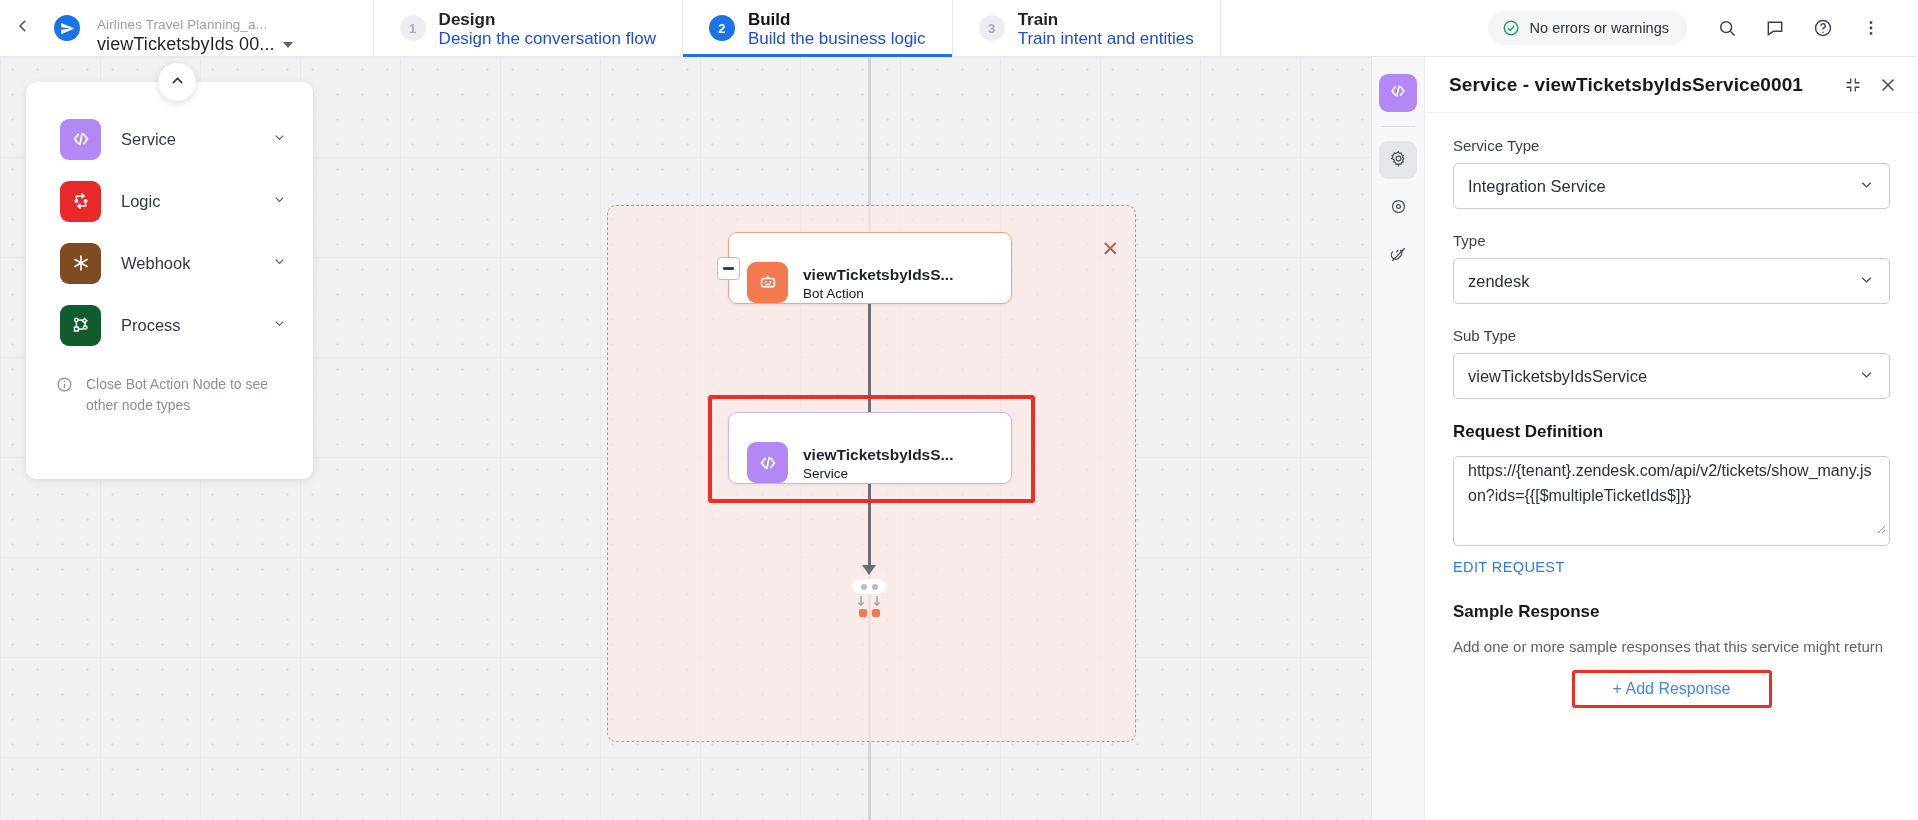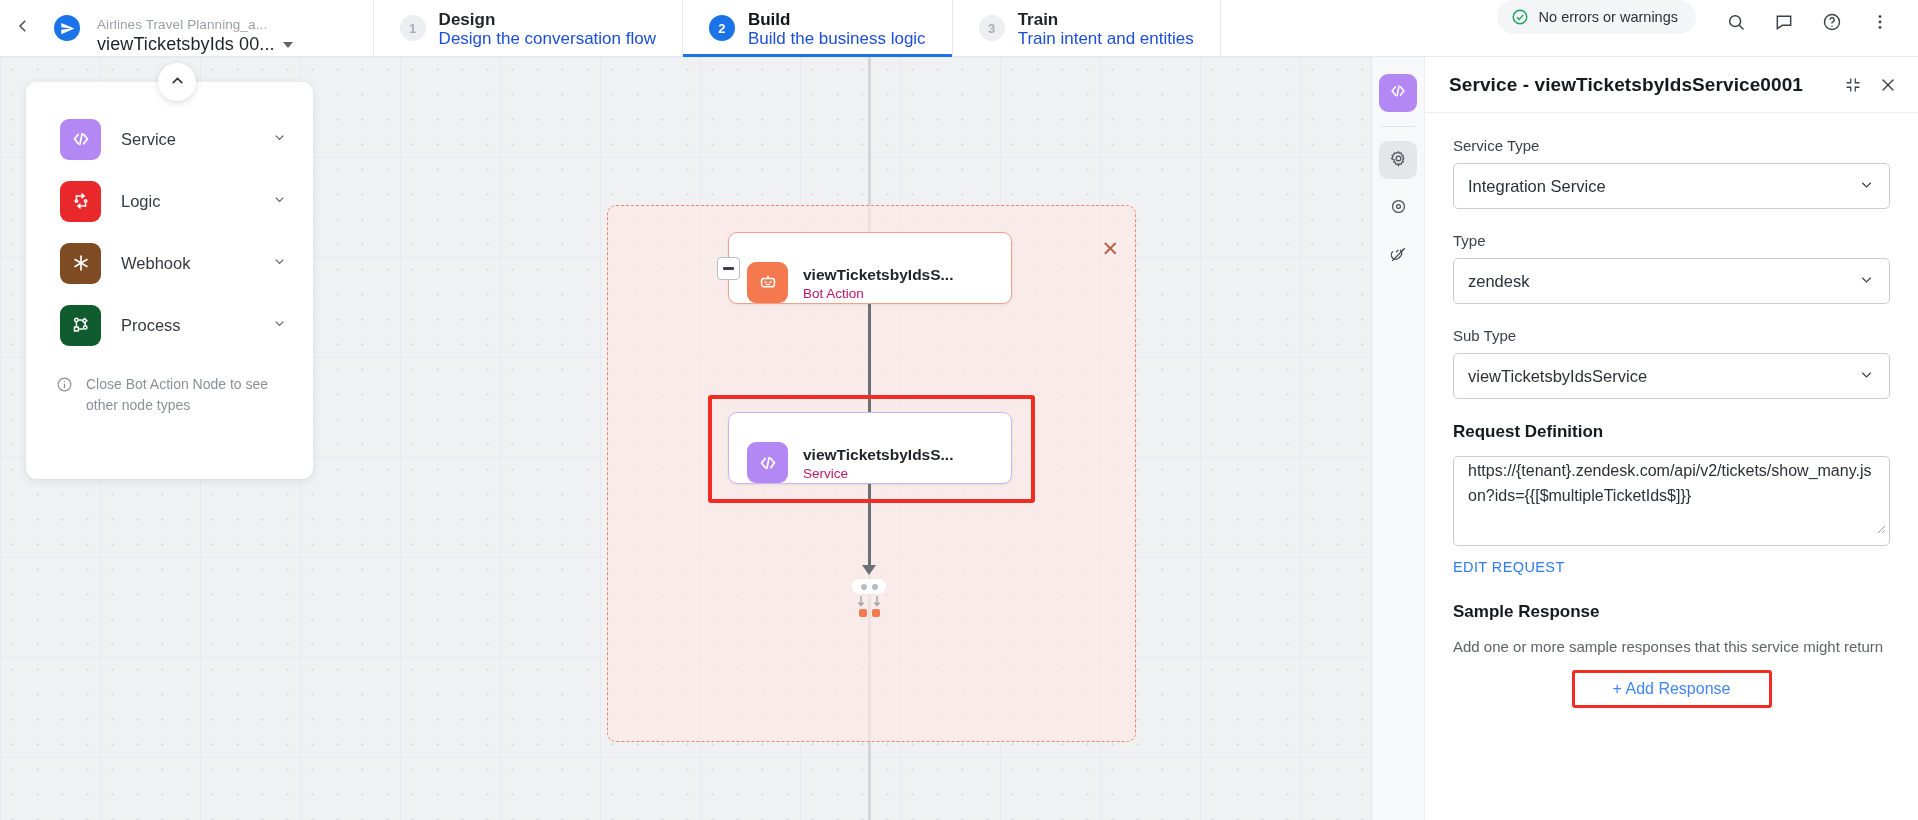--- a/index.html
+++ b/index.html
@@ -53,21 +53,21 @@
   .step.active .step-num { background: #1a73e8; color: #fff; }
   .step-tt { font-size: 17px; font-weight: bold; color: #1f2328; line-height: 21px; }
   .step.active .step-tt { color: #111418; }
   .step-ds { font-size: 17px; color: #1d4ed8; line-height: 18px; }
   .step.active::after {
     content: ""; position: absolute; left: 0; right: 0; bottom: -1px;
     height: 3px; background: #1a73e8;
   }
 
   .tb-right {
-    margin-left: auto; display: flex; align-items: flex-start; gap: 4px; padding-right: 16px;
+    margin-left: auto; display: flex; align-items: center; gap: 4px; padding-right: 25px;
   }
   .status-pill {
     display: flex; align-items: center; gap: 10px;
     background: #f4f5f7; border-radius: 20px; padding: 8px 18px 8px 14px;
     font-size: 14.5px; color: #2b3137; cursor: pointer; margin-right: 14px;
   }
   .ticon { width: 44px; height: 44px; display: flex; align-items: center; justify-content: center;
     border-radius: 50%; cursor: pointer; color: #3c4149; }
 
   
@@ -119,21 +119,21 @@
   }
   .node-ico {
     width: 41px; height: 41px; border-radius: 9px; flex: 0 0 41px;
     display: flex; align-items: center; justify-content: center; color: #fff;
   }
   .ico-bot { background: #f4794f; }
   .ico-service { background: #b388f5; }
   .node-txt { display: flex; flex-direction: column; justify-content: center; overflow: hidden; }
   .node-title { font-size: 15.5px; font-weight: bold; color: #1f2328; line-height: 20px;
     white-space: nowrap; }
-  .node-sub { font-size: 13.5px; color: #be185d; line-height: 18px; }
+  .node-sub { font-size: 13.5px; color: #0f172a; line-height: 18px; }
 
   .sel-ring {
     position: absolute; left: 708px; top: 338px; width: 327px; height: 108px;
     border: 4px solid #f02c23; border-radius: 3px; z-index: 7; pointer-events: none;
   }
   .conn {
     position: absolute; background: #6b7075; width: 2.6px; z-index: 2;
   }
   .conn-1 { left: 868px; top: 247px; height: 108px; }
   .conn-2 { left: 868px; top: 427px; height: 85px; }

